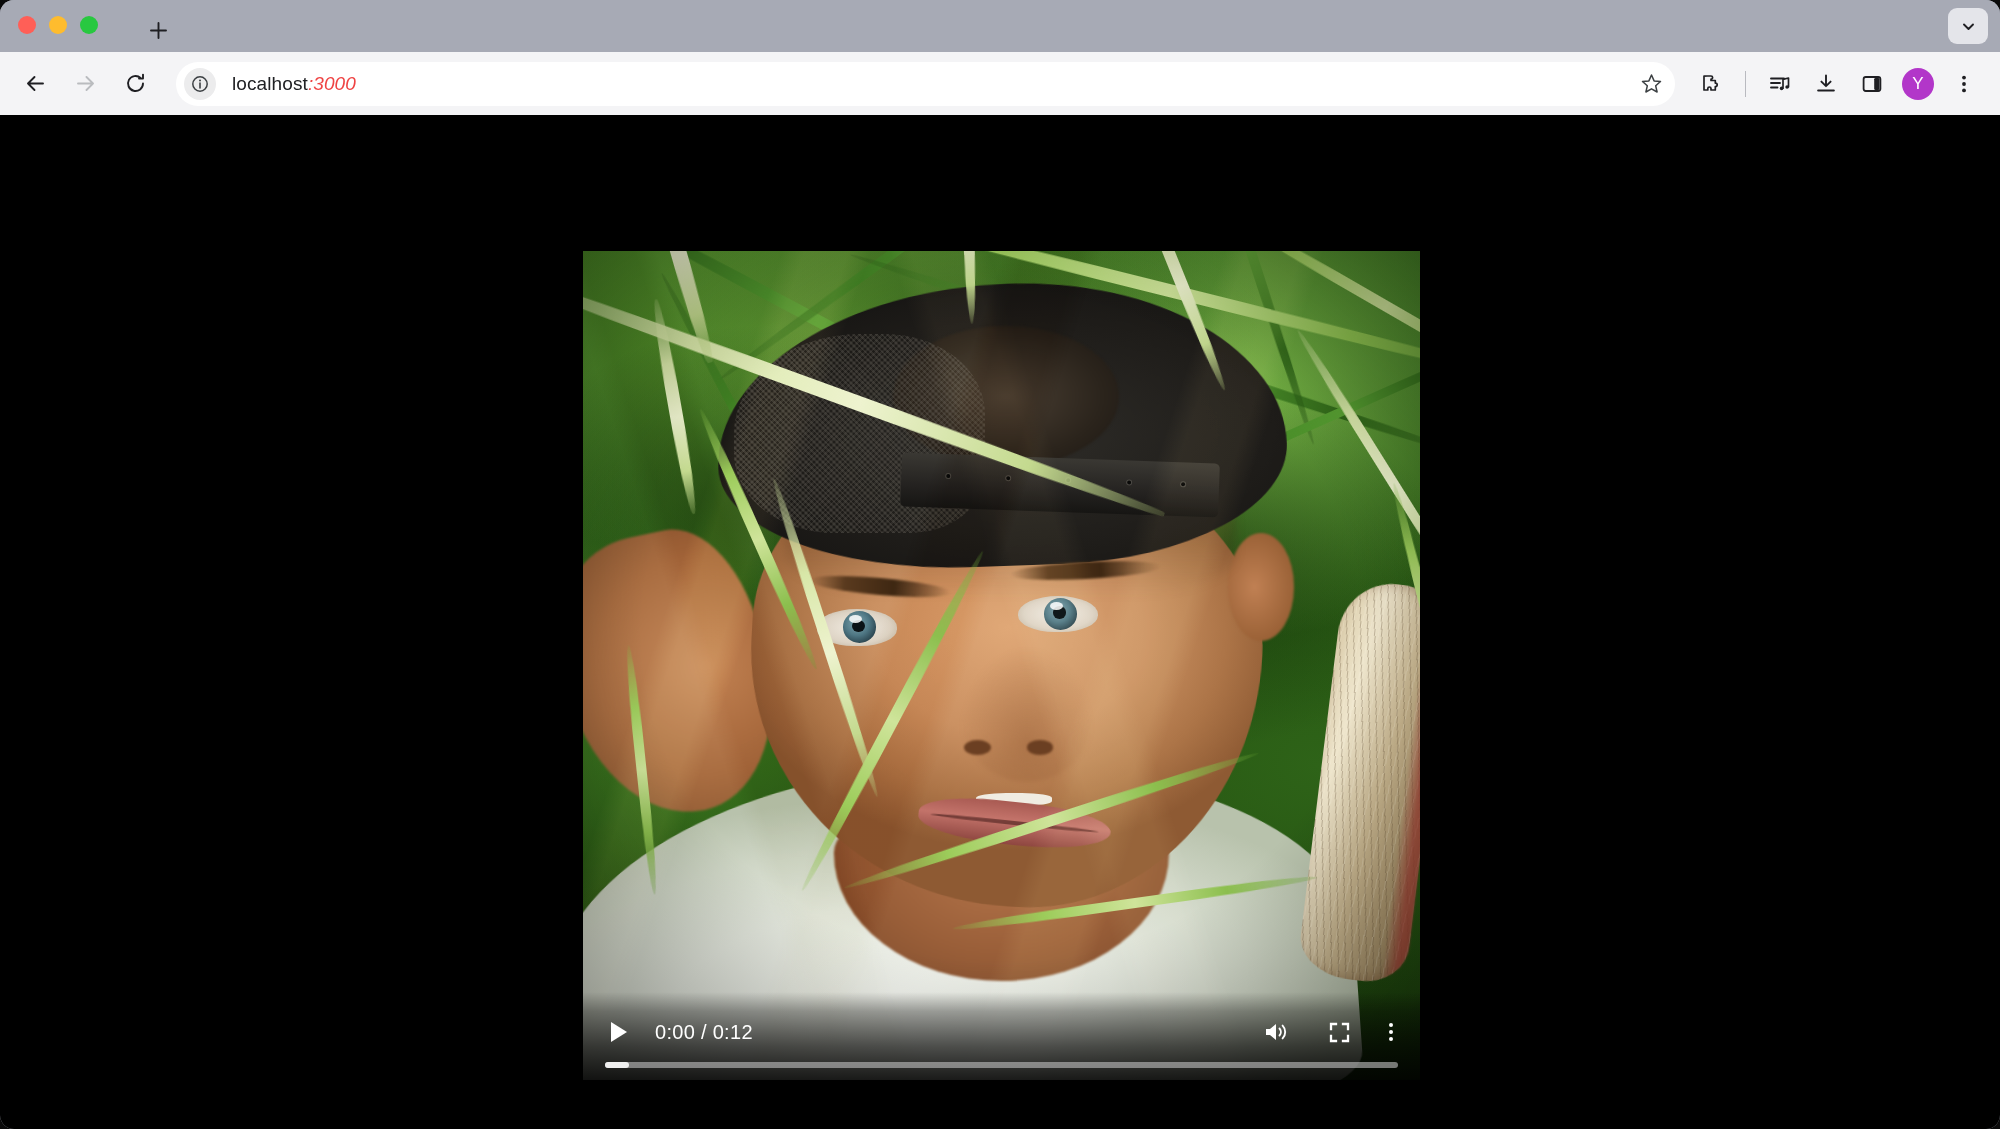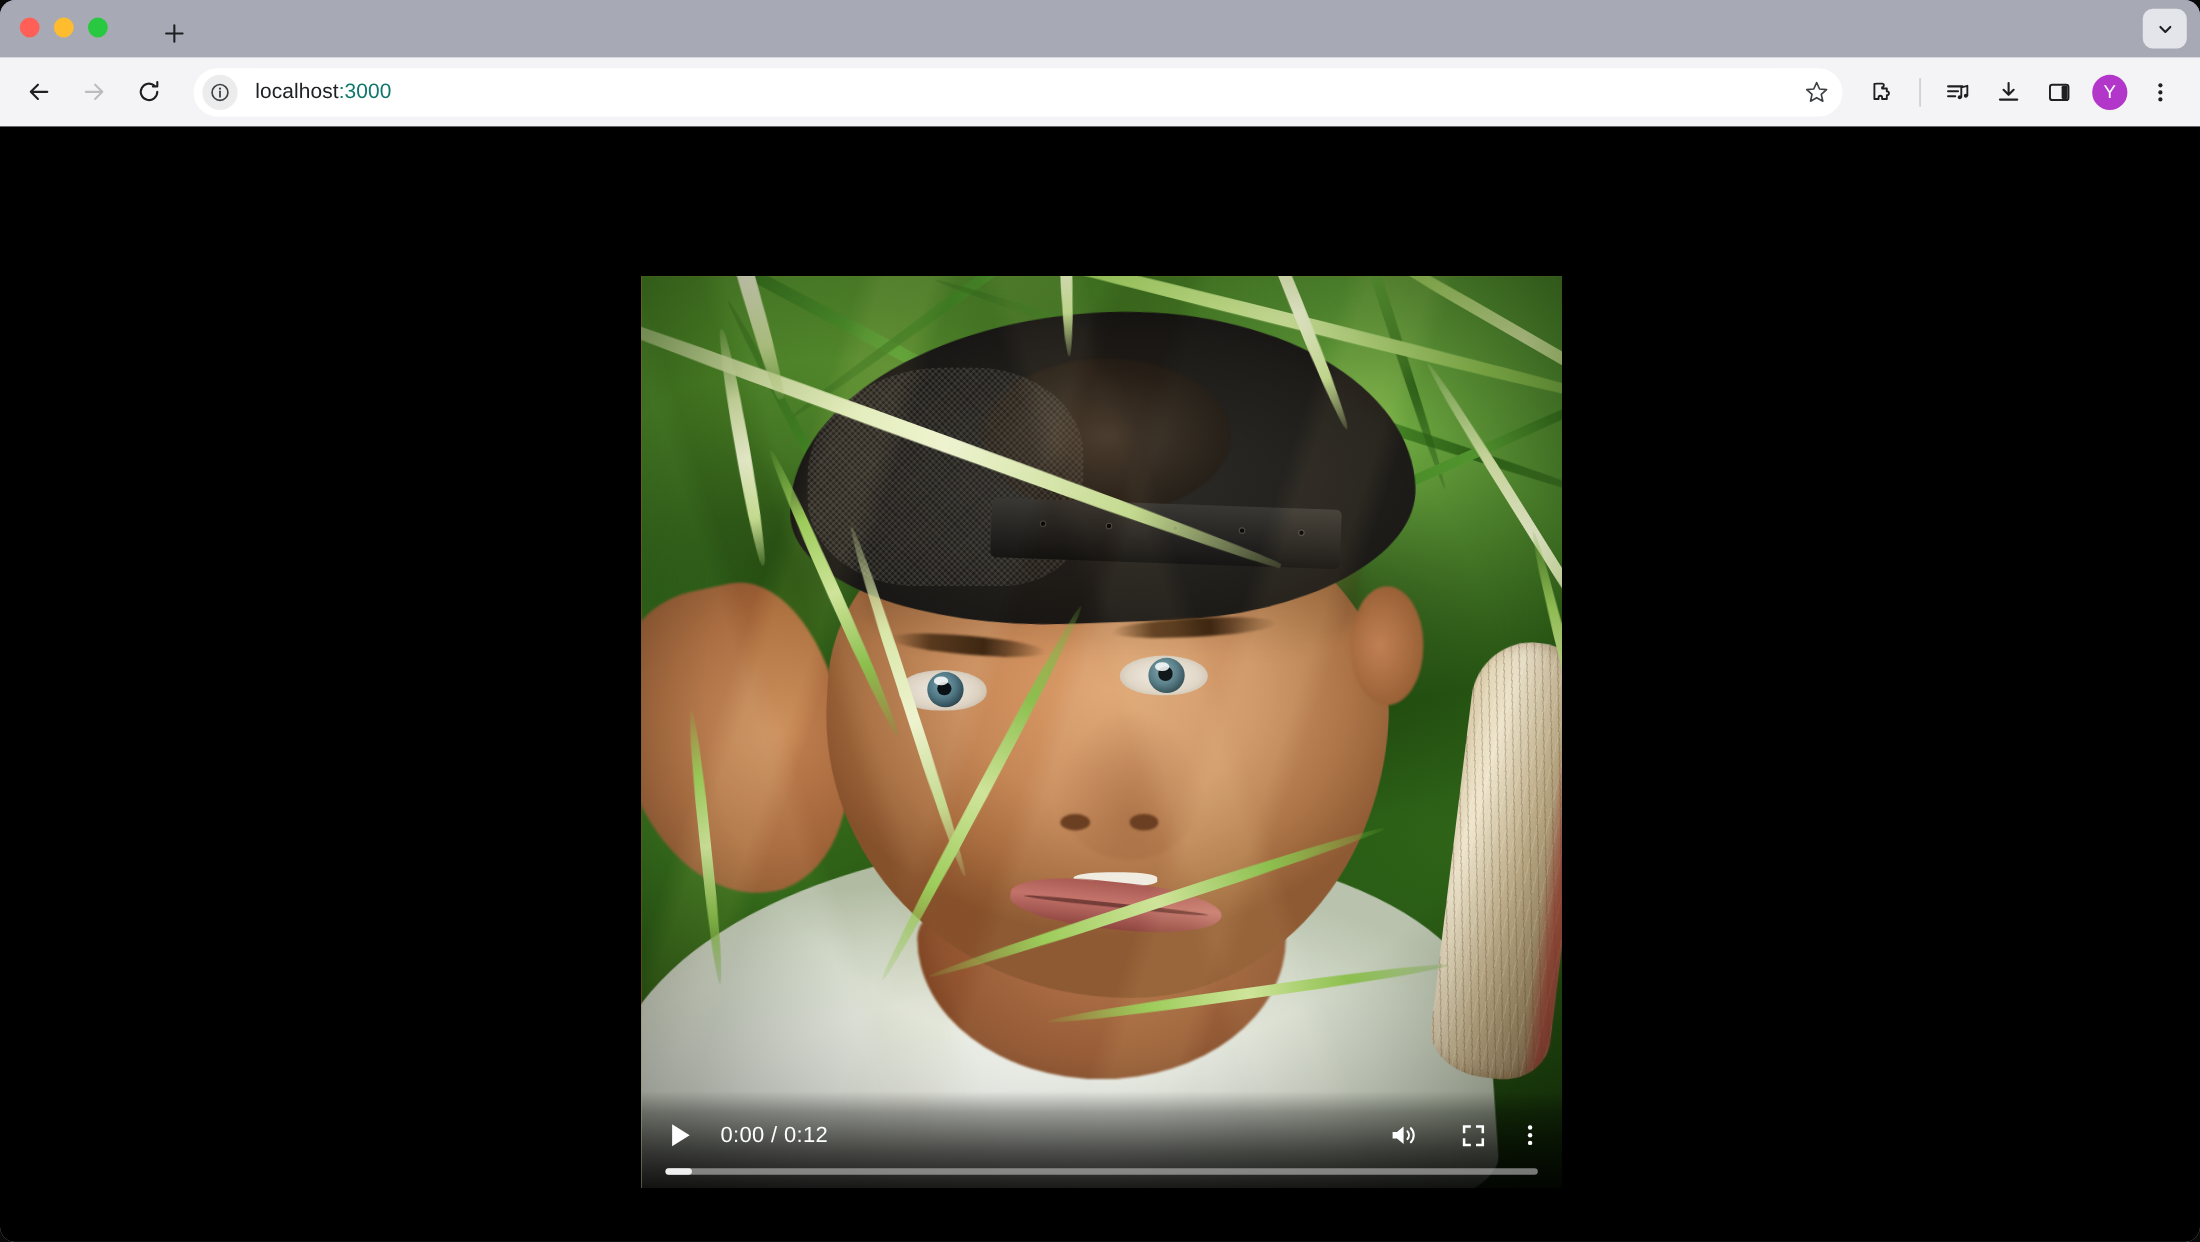--- a/index.html
+++ b/index.html
@@ -131,21 +131,21 @@
     display: flex; align-items: center; justify-content: center;
     flex: 0 0 auto;
   }
   .url {
     margin-left: 16px;
     font-size: 19px;
     color: #202124;
     white-space: nowrap;
     letter-spacing: .1px;
   }
-  .url .port { color: #0f766e; }
+  .url .port { color: #ef4444; font-style: italic; }
   .star-btn {
     position: absolute; right: 6px; top: 50%;
     transform: translateY(-50%);
     width: 36px; height: 36px; border-radius: 50%;
     display: flex; align-items: center; justify-content: center;
   }
 
   .tb-icons { display: flex; align-items: center; gap: 2px; }
   .tb-btn {
     width: 44px; height: 44px; border-radius: 50%;
@@ -173,21 +173,21 @@
     background: #000000;
     overflow: hidden;
   }
 
   
   .video {
     position: absolute;
     left: 583px; top: 136px;
     width: 837px; height: 829px;
     overflow: hidden;
-    background: #f97316;
+    background: #ec4899;
   }
   .video-scene { position: absolute; inset: 0; overflow: hidden; }
 
   
   .grass-base {
     position: absolute; inset: 0;
     background:
       radial-gradient(ellipse 60% 45% at 30% 12%, #6fae3a 0%, rgba(111,174,58,0) 70%),
       radial-gradient(ellipse 50% 40% at 78% 18%, #7ab648 0%, rgba(122,182,72,0) 72%),
       radial-gradient(ellipse 55% 40% at 12% 55%, #3f7a22 0%, rgba(63,122,34,0) 75%),

